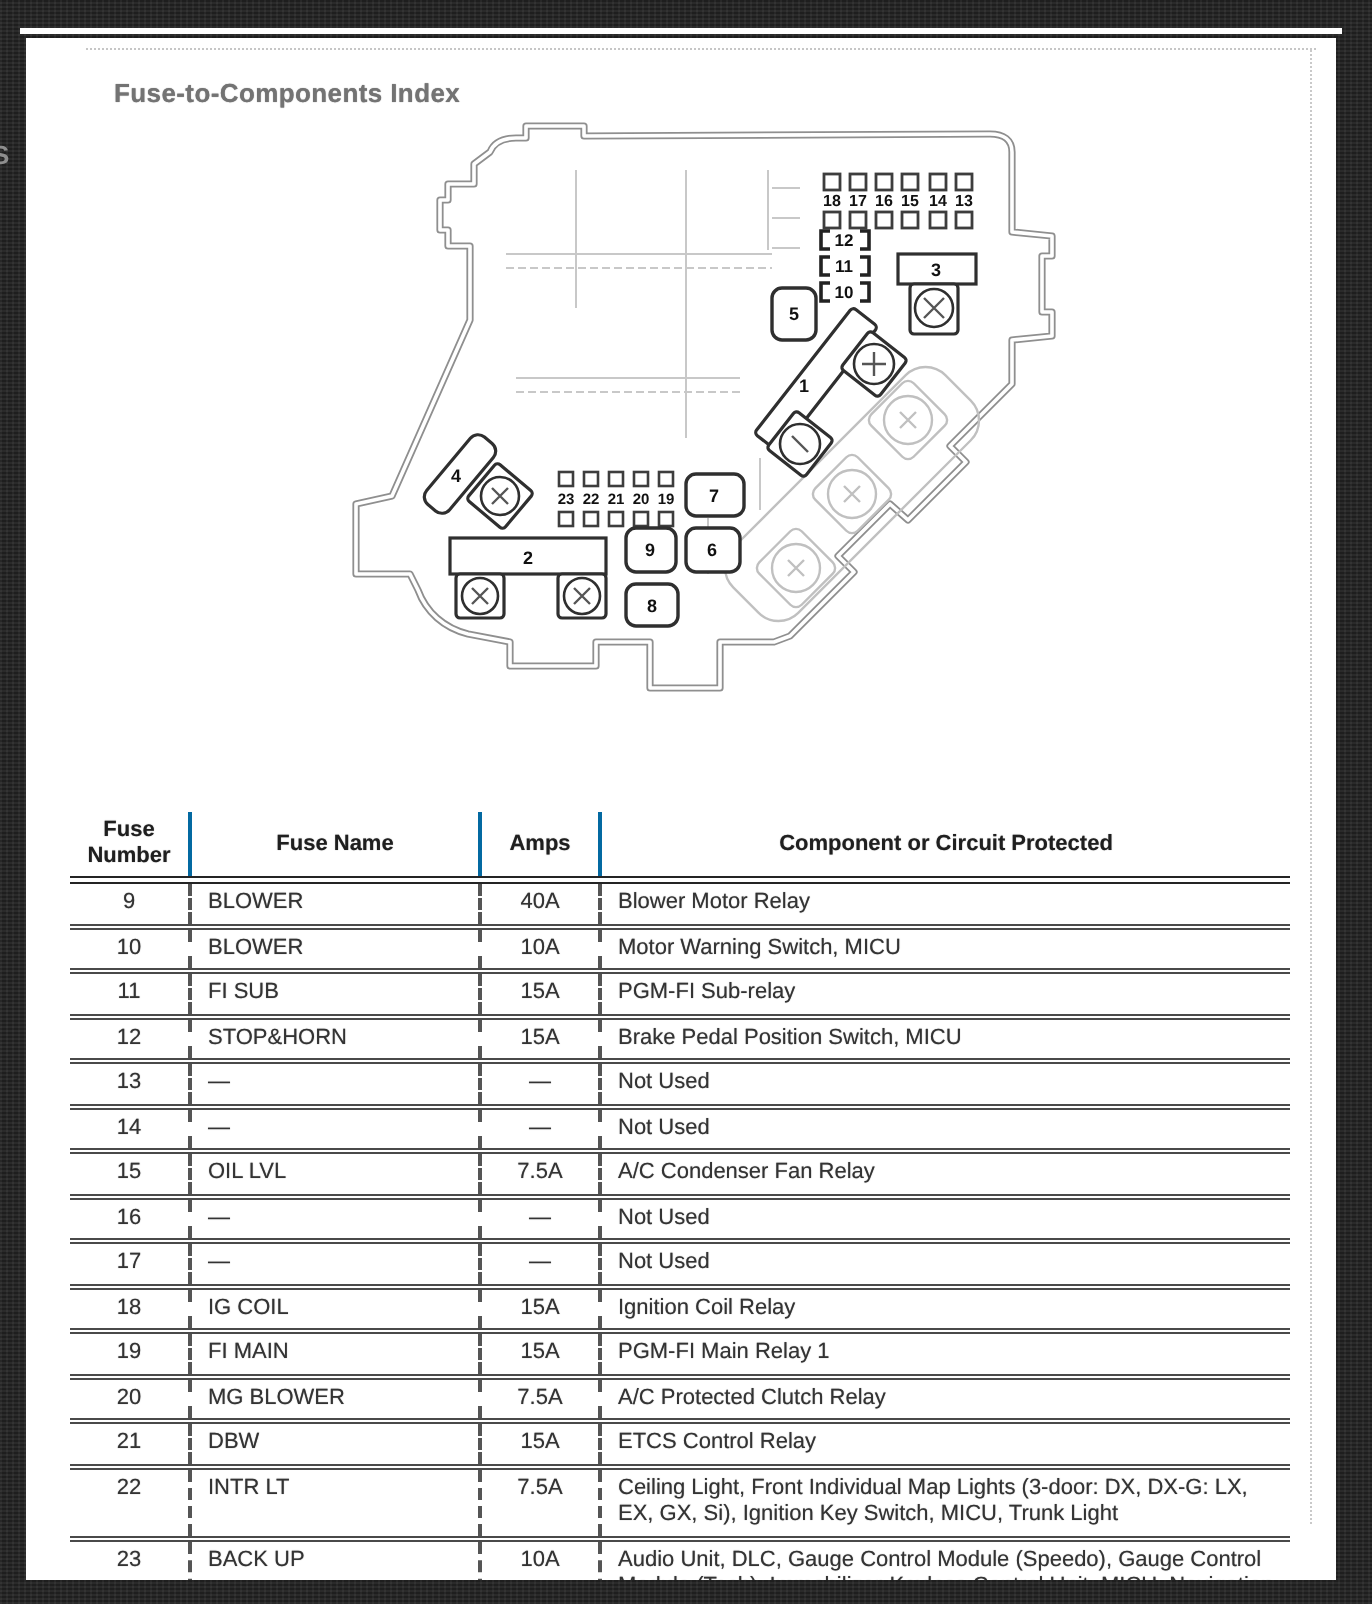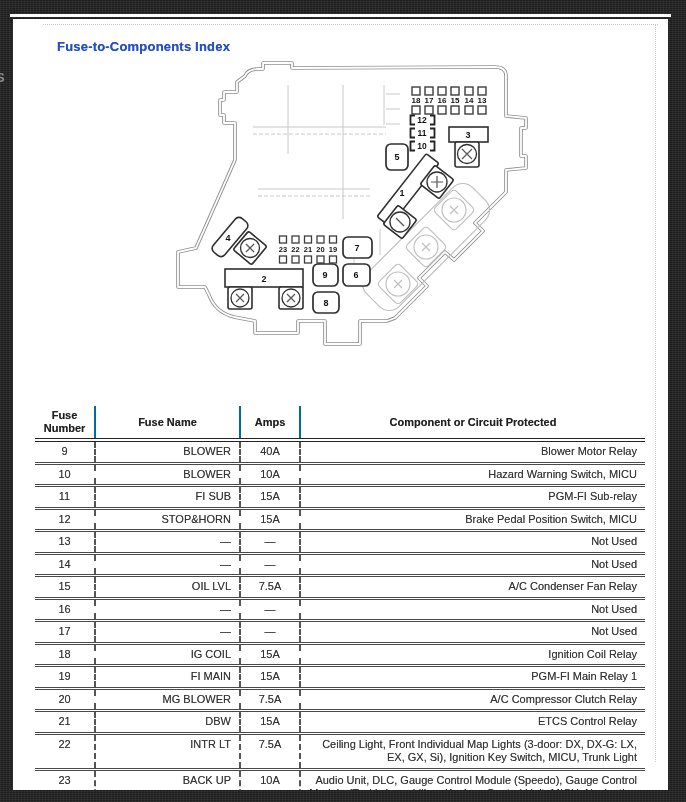--- a/index.html
+++ b/index.html
@@ -17,21 +17,21 @@
     color:#8d8d8d;font-size:13px;font-weight:bold;text-indent:-4px;
   }
   .page{
     position:absolute;left:13px;top:19px;width:655px;height:771px;
     background:#ffffff;overflow:hidden;
   }
   .dotted-top{position:absolute;left:30px;top:5px;right:10px;height:0;border-top:1px dotted #c6c6c6;}
   .dotted-right{position:absolute;right:12px;top:5px;bottom:28px;width:0;border-left:1px dotted #c9c9c9;}
   .title{
     position:absolute;left:44px;top:11px;
-    font-size:13px;font-weight:bold;color:#1d4ed8;letter-spacing:.2px;
+    font-size:13px;font-weight:bold;color:#737373;letter-spacing:.2px;
     text-shadow:0 0 .5px rgba(0,0,0,.55);
   }
   .diagram{position:absolute;left:145px;top:40px;}
 
   .fuse-table{
     position:absolute;left:22px;top:360px;width:610px;
     border-collapse:collapse;table-layout:fixed;
     font-size:11px;color:#333;
     text-shadow:0 0 .5px rgba(50,50,50,.6);
     margin-top:27px;
@@ -43,21 +43,21 @@
     border-bottom:4px double #242424;
   }
   .fuse-table th + th{border-left:2px solid #0369a1;}
   .fuse-table td{
     padding:3px 8px 3px;line-height:13.5px;vertical-align:top;
     border-top:3px double #4a4a4a;
   }
   .fuse-table td + td{border-left:2px dashed #555555;}
   .fuse-table tbody tr:last-child td{padding-bottom:18px;}
   .c-center{text-align:center;}
-  .c-left{text-align:right;}
+  .c-left{text-align:left;}
 </style>
 </head>
 <body>
 
 <div class="top-line"></div>
 <div class="edge-artifact">S</div>
 
 <div class="page">
   <div class="dotted-top"></div>
   <div class="dotted-right"></div>
@@ -244,21 +244,21 @@
         <tr>
           <td class="c-center">9</td>
           <td class="c-left">BLOWER</td>
           <td class="c-center">40A</td>
           <td class="c-left">Blower Motor Relay</td>
         </tr>
         <tr>
           <td class="c-center">10</td>
           <td class="c-left">BLOWER</td>
           <td class="c-center">10A</td>
-          <td class="c-left">Hazard Warning Switch, MICU</td>
+          <td class="c-left">Motor Warning Switch, MICU</td>
         </tr>
         <tr>
           <td class="c-center">11</td>
           <td class="c-left">FI SUB</td>
           <td class="c-center">15A</td>
           <td class="c-left">PGM-FI Sub-relay</td>
         </tr>
         <tr>
           <td class="c-center">12</td>
           <td class="c-left">STOP&amp;HORN</td>
@@ -304,21 +304,21 @@
         <tr>
           <td class="c-center">19</td>
           <td class="c-left">FI MAIN</td>
           <td class="c-center">15A</td>
           <td class="c-left">PGM-FI Main Relay 1</td>
         </tr>
         <tr>
           <td class="c-center">20</td>
           <td class="c-left">MG BLOWER</td>
           <td class="c-center">7.5A</td>
-          <td class="c-left">A/C Compressor Clutch Relay</td>
+          <td class="c-left">A/C Protected Clutch Relay</td>
         </tr>
         <tr>
           <td class="c-center">21</td>
           <td class="c-left">DBW</td>
           <td class="c-center">15A</td>
           <td class="c-left">ETCS Control Relay</td>
         </tr>
         <tr>
           <td class="c-center">22</td>
           <td class="c-left">INTR LT</td>

